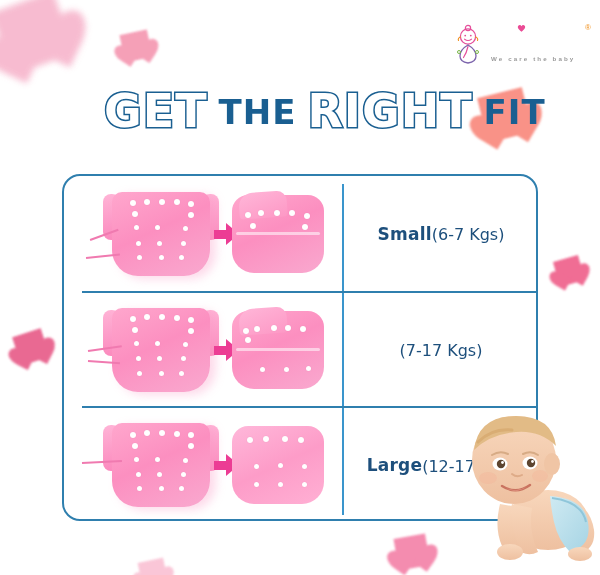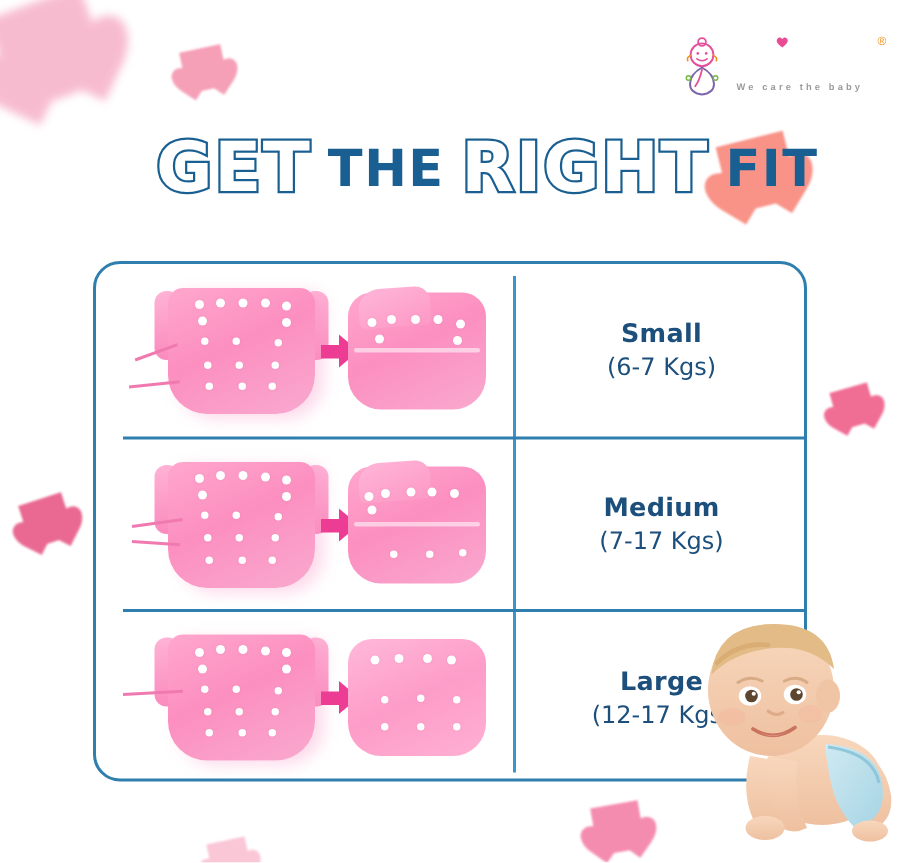--- a/index.html
+++ b/index.html
@@ -168,21 +168,21 @@
     height: 331px;
     background: #3a95cc;
   }
 
   .size-cell {
     position: absolute;
     left: 280px;
     width: 194px;
     height: 100%;
     display: flex;
-    flex-direction: column;
+    flex-direction: row;
     align-items: center;
     justify-content: center;
   }
   .size-name {
     font-size: 17px;
     font-weight: 700;
     color: #1d4f7c;
     letter-spacing: 0.2px;
     font-family: "DejaVu Sans", sans-serif;
   }
@@ -464,21 +464,20 @@
             <div class="snap" style="left:14%;top:34%"></div>
             <div class="snap sm" style="left:30%;top:72%"></div>
             <div class="snap sm" style="left:56%;top:72%"></div>
             <div class="snap sm" style="left:80%;top:71%"></div>
           </div>
           <div class="fold-flap"></div>
         </div>
       </div>
 
       <div class="size-cell">
-        <div class="size-name">Medium</div>
         <div class="size-weight">(7-17 Kgs)</div>
       </div>
     </div>
 
     <div class="row r3">
       <div class="row-sep"></div>
       <div class="img-cell">
 
         <div class="diaper d-open">
           <div class="wing-l"></div>

